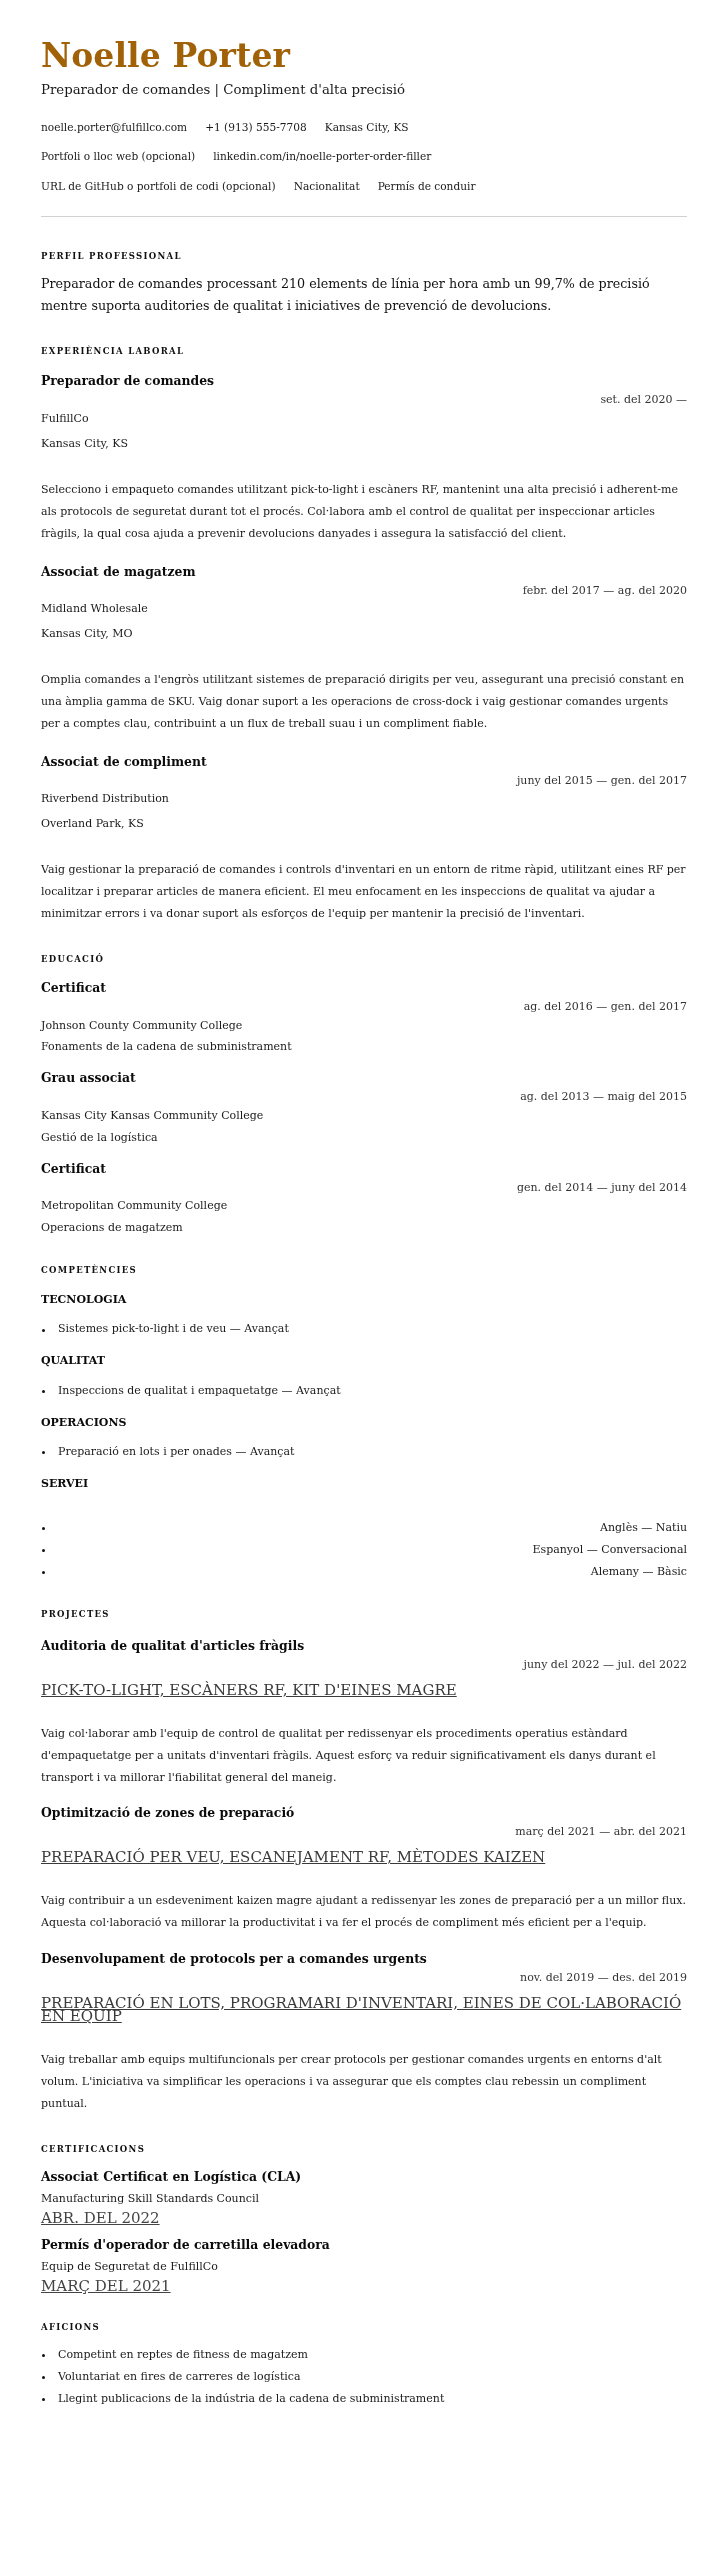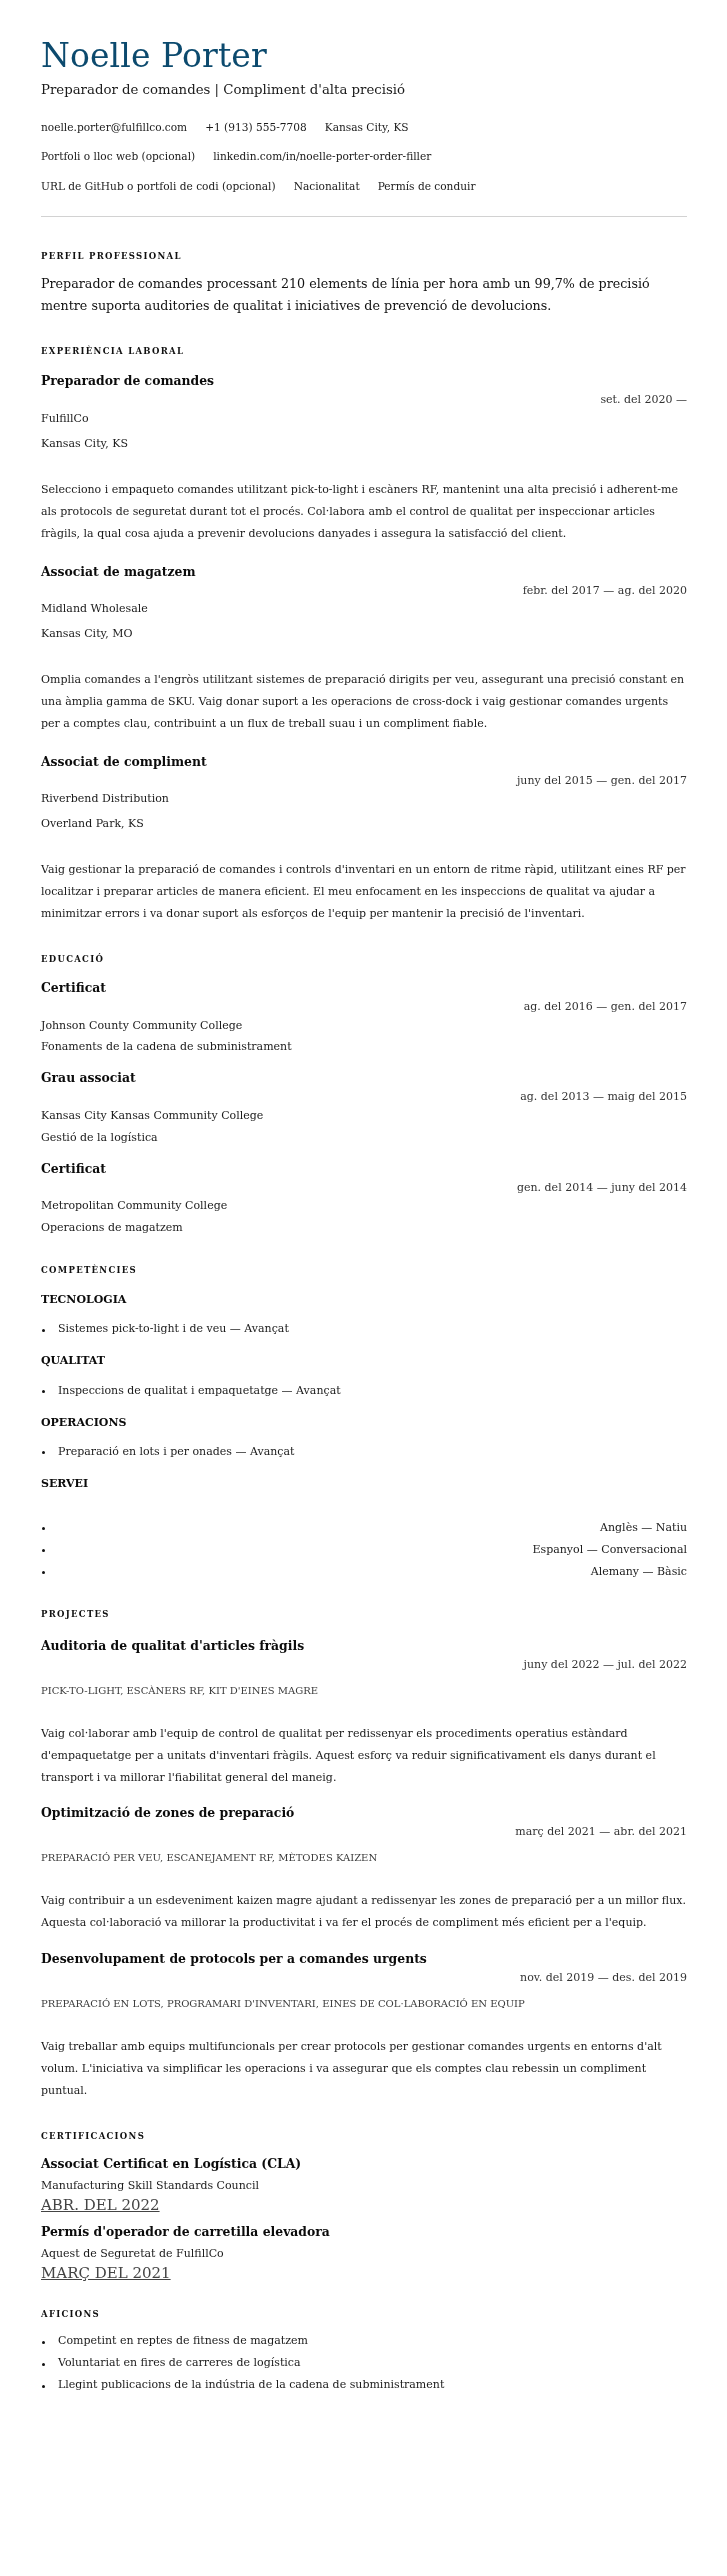--- a/index.html
+++ b/index.html
@@ -5,21 +5,21 @@
   * { box-sizing: border-box; margin: 0; padding: 0; }
   html, body { background: #ffffff; }
   body {
     width: 728px;
     min-height: 2576px;
     font-family: "DejaVu Serif", serif;
     color: #111111;
   }
   .page { padding: 38px 41px 36px 41px; }
 
-  .name { font-size: 33px; font-weight: normal; line-height: 36px; color: #0c4a6e; letter-spacing: 0.1px; }
+  .name { font-size: 33px; font-weight: bold; line-height: 36px; color: #a16207; letter-spacing: 0.1px; }
   .headline { font-size: 13.3px; line-height: 18px; margin-top: 7.3px; color: #1a1a1a; }
   .contact-row { display: flex; flex-wrap: wrap; gap: 0 18px; font-size: 10.6px; line-height: 14.6px; color: #1a1a1a; }
   .contact-row.first { margin-top: 20.6px; }
   .contact-row + .contact-row { margin-top: 15px; }
   .divider { height: 1.2px; background: #d2d2d2; margin-top: 22px; border: none; }
 
   .section-title {
     font-size: 8.5px; font-weight: bold; letter-spacing: 1.3px; text-transform: uppercase;
     color: #111; line-height: 12px;
   }
@@ -51,21 +51,21 @@
     content: ""; position: absolute; left: 1.2px; top: 7.3px; width: 3px; height: 3px; border-radius: 50%; background: #111;
   }
   .skill-group ul.bullets { margin-top: 13.3px; }
 
   .lang-list { margin-top: 13.3px; text-align: right; }
   .lang-list li + li { margin-top: 6px; }
 
   .project { margin-top: 16px; }
   .project + .project { margin-top: 14.6px; }
   .project .entry-title { max-width: 425px; line-height: 20.6px; }
-  .tech { font-size: 10px; line-height: 13.3px; text-transform: uppercase; color: #3a3a3a; margin-top: 8.5px; }
+  .tech { font-size: 15px; line-height: 13.3px; text-transform: uppercase; color: #3a3a3a; margin-top: 8.5px; text-decoration: underline; }
   .project .desc { margin-top: 25.5px; }
 
   .cert { margin-top: 13.3px; }
   .cert + .cert { margin-top: 11px; }
   .cert .entry-title { line-height: 18px; }
   .cert .sub { margin-top: 4.9px; }
   .cert-date { font-size: 15px; line-height: 13.3px; text-transform: uppercase; color: #444; margin-top: 4.9px; text-decoration: underline; }
 
   .hobby-list { margin-top: 13.3px; }
   .hobby-list li + li { margin-top: 6px; }
@@ -236,21 +236,21 @@
     <h2 class="section-title">Certificacions</h2>
 
     <div class="cert">
       <div class="entry-title">Associat Certificat en Logística (CLA)</div>
       <div class="sub">Manufacturing Skill Standards Council</div>
       <div class="cert-date">abr. del 2022</div>
     </div>
 
     <div class="cert">
       <div class="entry-title">Permís d'operador de carretilla elevadora</div>
-      <div class="sub">Aquest de Seguretat de FulfillCo</div>
+      <div class="sub">Equip de Seguretat de FulfillCo</div>
       <div class="cert-date">març del 2021</div>
     </div>
   </section>
 
   <section class="sec">
     <h2 class="section-title">Aficions</h2>
     <ul class="bullets hobby-list">
       <li>Competint en reptes de fitness de magatzem</li>
       <li>Voluntariat en fires de carreres de logística</li>
       <li>Llegint publicacions de la indústria de la cadena de subministrament</li>

